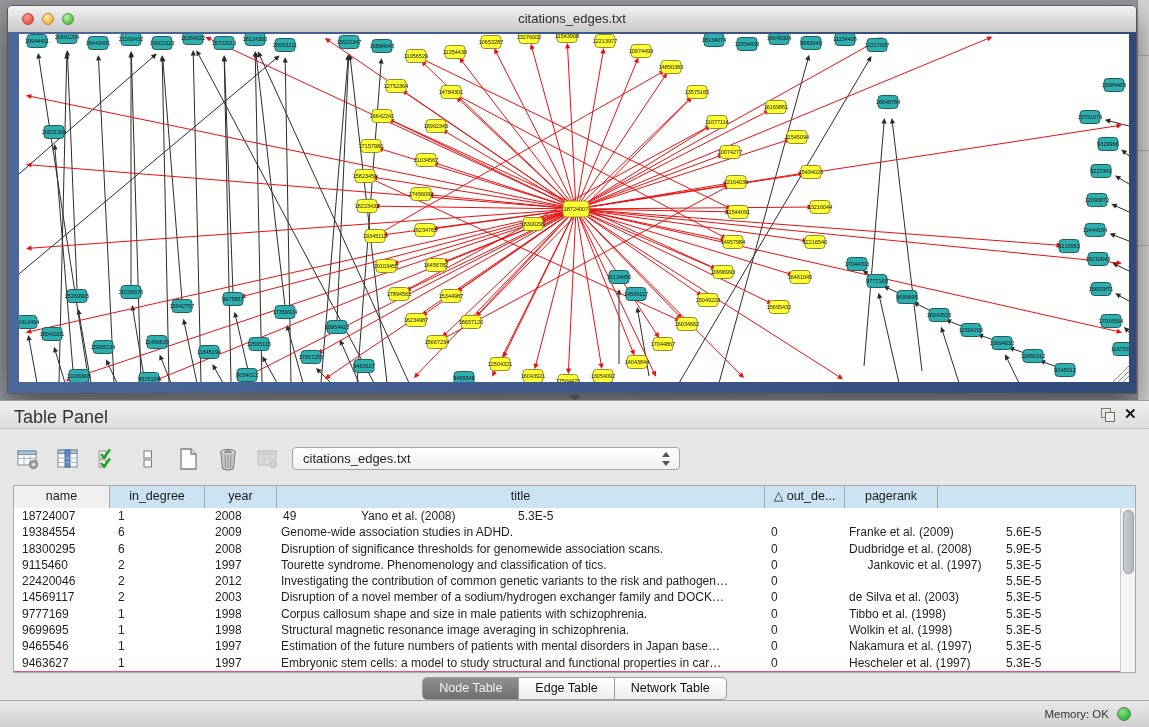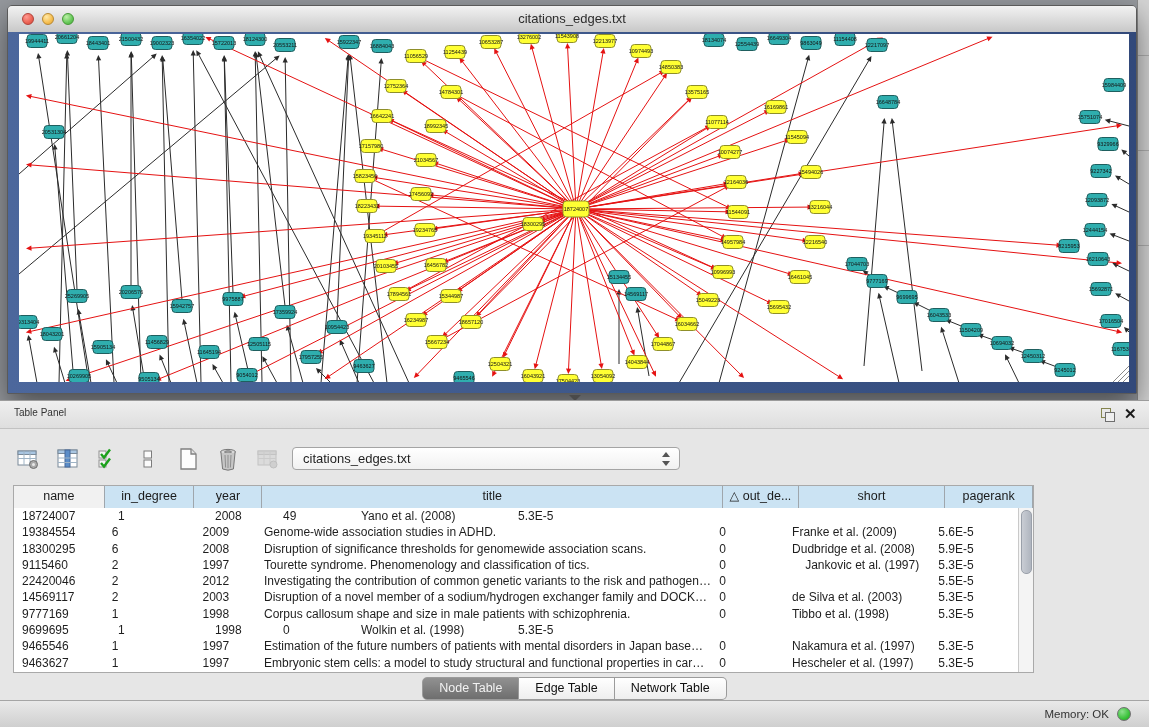--- a/index.html
+++ b/index.html
@@ -28,37 +28,37 @@
 
   
   .split-tri{left:569px;top:395px;width:0;height:0;border-left:6px solid transparent;
              border-right:6px solid transparent;border-top:6px solid #4a4a4a;}
 
   
   .table-panel{left:0;top:400px;width:1149px;height:300px;background:#E6E6E6;
                border-top:1px solid #9B9B9B;box-sizing:border-box;}
   .panel-header{left:0;top:0;right:0;height:27px;background:linear-gradient(#EFEFEF,#DEDEDE);
                 border-bottom:1px solid #C2C2C2;}
-  .panel-title{left:14px;top:6px;font-size:10px;color:#333;}
+  .panel-title{left:14px;top:6px;font-size:18px;color:#333;}
   .float-icon{left:1101px;top:7px;width:13px;height:13px;}
   .float-icon .sq1{position:absolute;left:0;top:0;width:8px;height:8px;border:1px solid #85854F;}
   .float-icon .sq2{position:absolute;left:4px;top:4px;width:8px;height:8px;border:1px solid #6E6E6E;background:#EFEFEF;}
   .close-x{left:1124px;top:4px;font-size:15px;font-weight:bold;color:#1a1a1a;cursor:default;}
 
   .toolbar{left:14px;top:42px;height:32px;display:flex;align-items:center;gap:12px;}
   .tbtn{width:28px;height:26px;display:flex;align-items:center;justify-content:center;}
   .fx{font-family:"Liberation Serif",serif;font-style:italic;font-size:15px;color:#222;}
   .dropdown{left:292px;top:46px;width:388px;height:23px;background:linear-gradient(#FFFFFF,#F1F1F1);
             border:1px solid #A4A4A4;border-radius:4px;box-sizing:border-box;
             font-size:13px;color:#1f1f1f;line-height:21px;padding-left:10px;}
   .dd-arrows{position:absolute;right:8px;top:3px;width:9px;height:16px;}
   .dd-arrows .up{position:absolute;top:1px;left:0;width:0;height:0;border-left:4.5px solid transparent;border-right:4.5px solid transparent;border-bottom:5px solid #555;}
   .dd-arrows .dn{position:absolute;bottom:1px;left:0;width:0;height:0;border-left:4.5px solid transparent;border-right:4.5px solid transparent;border-top:5px solid #555;}
 
-  .grid{left:13px;top:84px;width:1021px;height:188px;background:#ffffff;border:1px solid #A9A9A9;box-sizing:border-box;}
+  .grid{left:13px;top:84px;width:1123px;height:188px;background:#ec4899;border:1px solid #A9A9A9;box-sizing:border-box;}
   .thead{display:flex;height:22px;background:#CBE3F3;border-bottom:1px solid #9FA6AC;}
   .th{box-sizing:border-box;border-right:1px solid #9FA6AC;font-size:12.5px;color:#1a1a1a;
       text-align:center;line-height:21px;white-space:nowrap;overflow:hidden;}
   .th-name{background:#F1F1F1;}
   .tbody{position:absolute;left:0;top:22px;right:14px;bottom:0;overflow:hidden;}
   .tr{display:flex;height:16.3px;background:#fff;}
   .td{box-sizing:border-box;font-size:12px;color:#1e1e1e;white-space:nowrap;overflow:hidden;line-height:16px;}
   .td0,.td1{padding-left:8px;} .td2{padding-left:10px;} .td3{padding-left:4px;}
   .td4{padding-left:6px;} .td5{padding-left:4px;} .td6{padding-left:6px;}
   .vscroll{position:absolute;right:0;top:22px;width:14px;bottom:0;background:#F4F4F4;border-left:1px solid #C9C9C9;}
@@ -692,21 +692,20 @@
       </span>
   </div>
 
   <div class="abs grid">
     <div class="thead">
         <div class="th th-name" style="width: 96px;">name</div>
         <div class="th" style="width: 95px;">in_degree</div>
         <div class="th" style="width: 72px;">year</div>
         <div class="th" style="width: 488px;">title</div>
         <div class="th" style="width: 80px;">△ out_de...</div>
-        <div class="th" style="width: 155px;">short</div>
         <div class="th" style="width: 93px;">pagerank</div>
       </div>
     <div class="tbody">
         <div class="tr">
           <div class="td td0" style="width: 96px;">18724007</div>
           <div class="td td1" style="width: 95px;">1</div>
           <div class="td td2" style="width: 72px;">2008</div>
           <div class="td td4" style="width: 80px;">49</div>
           <div class="td td5" style="width: 155px;">Yano et al. (2008)</div>
           <div class="td td6" style="width: 93px;">5.3E-5</div>
@@ -762,20 +761,21 @@
           <div class="td td2" style="width: 72px;">1998</div>
           <div class="td td3" style="width: 488px;">Corpus callosum shape and size in male patients with schizophrenia.</div>
           <div class="td td4" style="width: 80px;">0</div>
           <div class="td td5" style="width: 155px;">Tibbo et al. (1998)</div>
           <div class="td td6" style="width: 93px;">5.3E-5</div>
         </div>
         <div class="tr">
           <div class="td td0" style="width: 96px;">9699695</div>
           <div class="td td1" style="width: 95px;">1</div>
           <div class="td td2" style="width: 72px;">1998</div>
+          <div class="td td3" style="width: 488px;">Structural magnetic resonance image averaging in schizophrenia.</div>
           <div class="td td4" style="width: 80px;">0</div>
           <div class="td td5" style="width: 155px;">Wolkin et al. (1998)</div>
           <div class="td td6" style="width: 93px;">5.3E-5</div>
         </div>
         <div class="tr">
           <div class="td td0" style="width: 96px;">9465546</div>
           <div class="td td1" style="width: 95px;">1</div>
           <div class="td td2" style="width: 72px;">1997</div>
           <div class="td td3" style="width: 488px;">Estimation of the future numbers of patients with mental disorders in Japan base…</div>
           <div class="td td4" style="width: 80px;">0</div>

